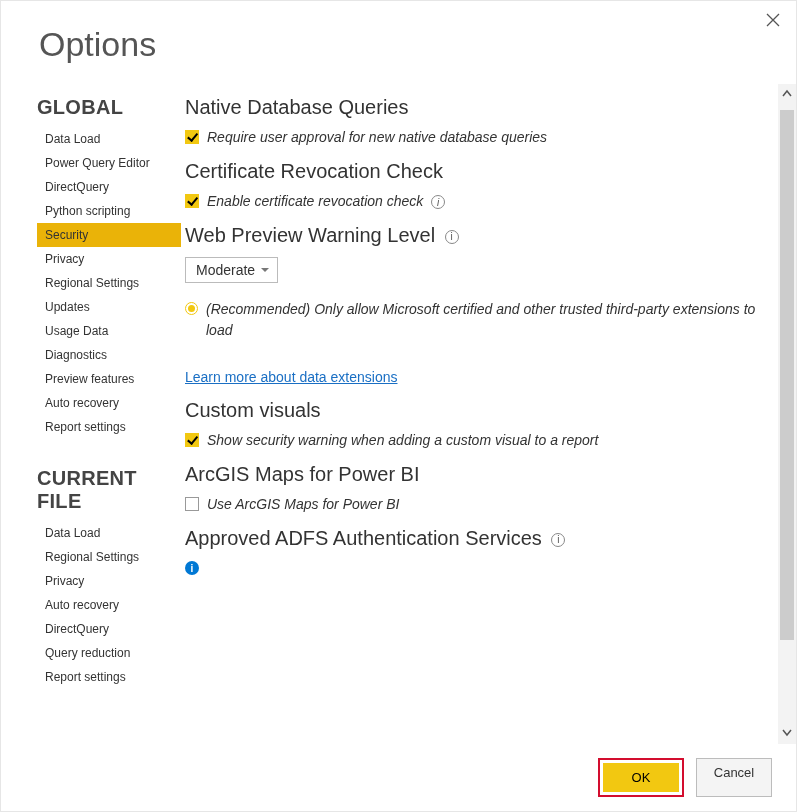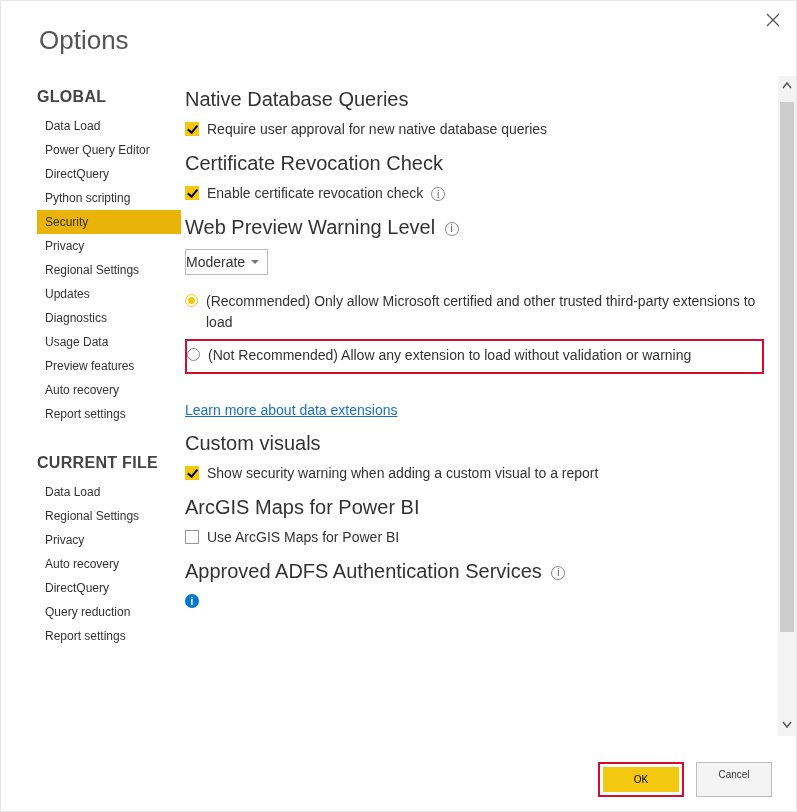--- a/index.html
+++ b/index.html
@@ -16,38 +16,38 @@
   }
   .close-x {
     position:absolute;
     top:12px; right:14px;
     width:16px; height:16px;
     cursor:pointer;
     color:#555;
   }
   .close-x svg { width:14px; height:14px; }
   h1.page-title {
-    font-size:26px;
+    font-size:34px;
     font-weight:300;
     color:#555;
     margin: 24px 0 20px 38px;
   }
   .body-row {
     display:flex;
     height: calc(100% - 150px);
   }
   
   .sidebar {
     width:180px;
     padding-left:36px;
     flex: 0 0 auto;
   }
   .side-section-header {
     font-weight:600;
-    font-size:16px;
+    font-size:20px;
     color:#444;
     letter-spacing:.3px;
     margin:12px 0 8px 0;
   }
   .side-item {
     padding:5px 8px 5px 8px;
     font-size:12px;
     color:#333;
     cursor:pointer;
   }
@@ -94,38 +94,38 @@
   }
   .radio{
     width:13px;height:13px;border:1px solid #888;border-radius:50%;
     flex:0 0 13px; margin-top:3px;
     display:flex;align-items:center;justify-content:center;
   }
   .radio.checked{ border-color:#F2C811; }
   .radio.checked::after{
     content:""; width:7px;height:7px;border-radius:50%;background:#F2C811;
   }
-  .label { font-size:14px; color:#333; line-height:1.5; }
+  .label { font-size:14px; color:#333; line-height:1.5;font-style:italic; }
   .info-icon{
     display:inline-flex; width:14px;height:14px;
     border:1px solid #888; border-radius:50%;
     font-size:10px; align-items:center; justify-content:center;
     color:#555; margin-left:4px; vertical-align:middle;
   }
   .info-solid{
     display:inline-flex; width:14px;height:14px;
     border-radius:50%;
     background:#0078D4;color:#fff;
     font-size:10px;font-weight:700;
     align-items:center;justify-content:center;
     flex:0 0 14px; margin-top:3px;
   }
   .dropdown{
     border:1px solid #bbb;
-    padding:4px 22px 4px 0;
+    padding:4px 22px 4px 10px;
     font-size:14px; color:#333;
     position:relative; display:inline-block;
     cursor:pointer;
     margin:2px 0 12px 0;
   }
   .dropdown::after{
     content:""; position:absolute; right:8px; top:50%;
     border:4px solid transparent; border-top-color:#777;
     transform:translateY(-2px);
   }
@@ -148,21 +148,21 @@
     background:#ccc;
   }
   
   .footer{
     position:absolute; bottom:14px; right:24px;
     display:flex; gap:12px;
   }
   .btn{
     min-width:76px; padding:6px 16px;
     border:1px solid #bcbcbc; background:#f4f4f4;
-    font-size:10px; color:#333; cursor:pointer;
+    font-size:13px; color:#333; cursor:pointer;
     text-align:center;
   }
   .btn.primary{
     background:#F2C811; border-color:#F2C811; color:#000;
   }
   .btn-ring{
     border:2px solid #d30d2e;
     padding:3px;
   }
 </style>
@@ -183,22 +183,22 @@
     <div class="side-section-header">GLOBAL</div>
     <div id="side-sec-0">
         <div class="side-item">Data Load</div>
         <div class="side-item">Power Query Editor</div>
         <div class="side-item">DirectQuery</div>
         <div class="side-item">Python scripting</div>
         <div class="side-item sel">Security</div>
         <div class="side-item">Privacy</div>
         <div class="side-item">Regional Settings</div>
         <div class="side-item">Updates</div>
+        <div class="side-item">Usage Data</div>
         <div class="side-item">Diagnostics</div>
-        <div class="side-item">Usage Data</div>
         <div class="side-item">Preview features</div>
         <div class="side-item">Auto recovery</div>
         <div class="side-item">Report settings</div>
       </div>
     <div class="side-section-header" style="margin-top:28px">CURRENT FILE</div>
     <div id="side-sec-1">
         <div class="side-item">Data Load</div>
         <div class="side-item">Regional Settings</div>
         <div class="side-item">Privacy</div>
         <div class="side-item">Auto recovery</div>
@@ -231,26 +231,20 @@
         <span class="info-icon">i</span>
       </div>
       <div class="dropdown">
         <span>Moderate</span>
       </div>
 
       <div class="row">
         <div class="radio checked"></div>
         <div class="label">(Recommended) Only allow Microsoft certified and other trusted third-party extensions to load</div>
       </div>
-      <div class="highlight-box">
-        <div class="row" style="margin:0">
-          <div class="radio"></div>
-          <div class="label">(Not Recommended) Allow any extension to load without validation or warning</div>
-        </div>
-      </div>
       <div style="margin:28px 0 14px 0">
         <a class="link">Learn more about data extensions</a>
       </div>
 
       <div class="section-h">Custom visuals</div>
       <div class="row">
         <div class="checkbox checked"></div>
         <div class="label">Show security warning when adding a custom visual to a report</div>
       </div>
 

